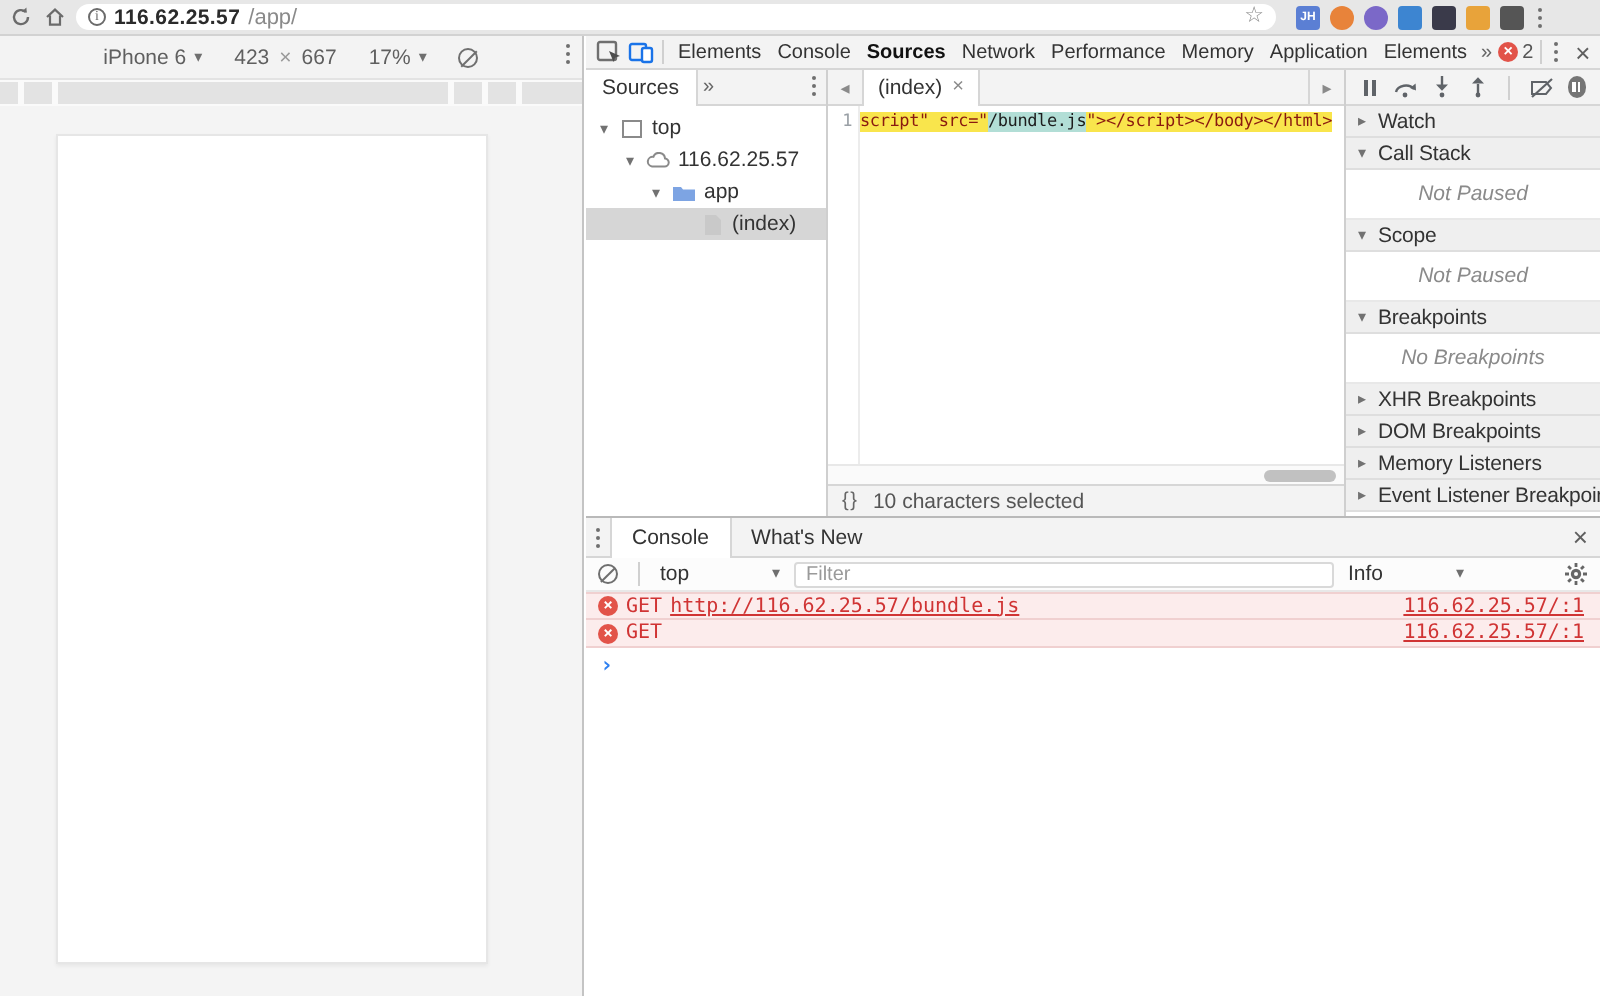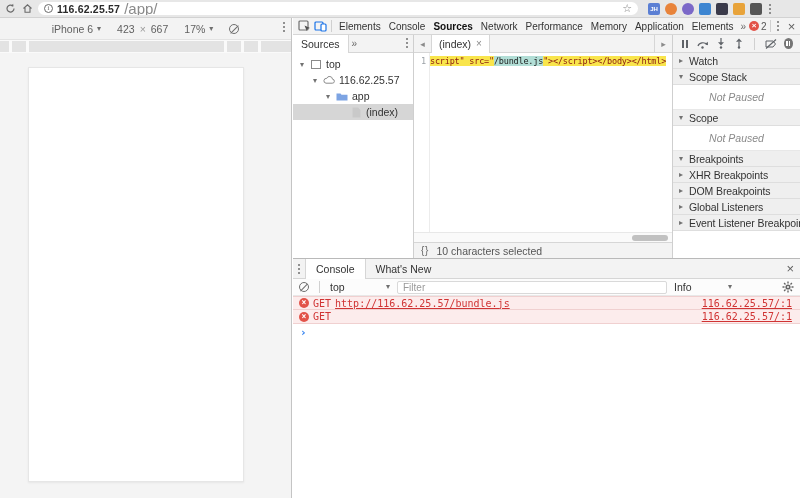--- a/index.html
+++ b/index.html
@@ -19,21 +19,21 @@
   .url-bar {
     flex:0 0 auto; width:600px; height:13px; background:#fff; border-radius:7px;
     display:flex; align-items:center; padding:0 6px; gap:4px; overflow:hidden;
   }
   .info-circle {
     width:9px; height:9px; border:1px solid #6b6b6b; border-radius:50%;
     color:#6b6b6b; font-size:7px; line-height:7px; text-align:center; font-family:"Liberation Serif",serif;
     flex:0 0 auto;
   }
   .url-host { font-size:10.5px; font-weight:bold; color:#2b2b2b; letter-spacing:.2px; }
-  .url-path { font-size:15px; color:#8a8a8a; }
+  .url-path { font-size:11px; color:#8a8a8a; }
   .url-star { margin-left:auto; color:#8a8a8a; font-size:11px; line-height:11px; }
   .ext-row { display:flex; align-items:center; gap:5px; margin-left:6px; }
   .ext {
     width:12px; height:12px; border-radius:2px; color:#fff; font-size:6px; font-weight:bold;
     display:flex; align-items:center; justify-content:center;
   }
   .ext.e0 { background:#5b7fd4; }
   .ext.e1 { background:#e8833a; border-radius:50%; }
   .ext.e2 { background:#7b68c8; border-radius:50%; }
   .ext.e3 { background:#3d85d1; }
@@ -432,43 +432,44 @@
               <i></i>
             </span>
         </div>
 
         <div class="sect-header">
           <span class="disc">▸</span>
           <span>Watch</span>
         </div>
         <div class="sect-header">
           <span class="disc">▾</span>
-          <span>Scope Stack</span>
+          <span>Call Stack</span>
         </div>
         <div class="sect-content">Not Paused</div>
         <div class="sect-header">
           <span class="disc">▾</span>
           <span>Scope</span>
         </div>
         <div class="sect-content">Not Paused</div>
         <div class="sect-header">
           <span class="disc">▾</span>
           <span>Breakpoints</span>
         </div>
+        <div class="sect-content">No Breakpoints</div>
         <div class="sect-header">
           <span class="disc">▸</span>
           <span>XHR Breakpoints</span>
         </div>
         <div class="sect-header">
           <span class="disc">▸</span>
           <span>DOM Breakpoints</span>
         </div>
         <div class="sect-header">
           <span class="disc">▸</span>
-          <span>Global Listeners</span>
+          <span>Memory Listeners</span>
         </div>
         <div class="sect-header">
           <span class="disc">▸</span>
           <span>Event Listener Breakpoints</span>
         </div>
       </div>
     </div>
 
     <div class="console-drawer">
       <div class="drawer-tabs">

